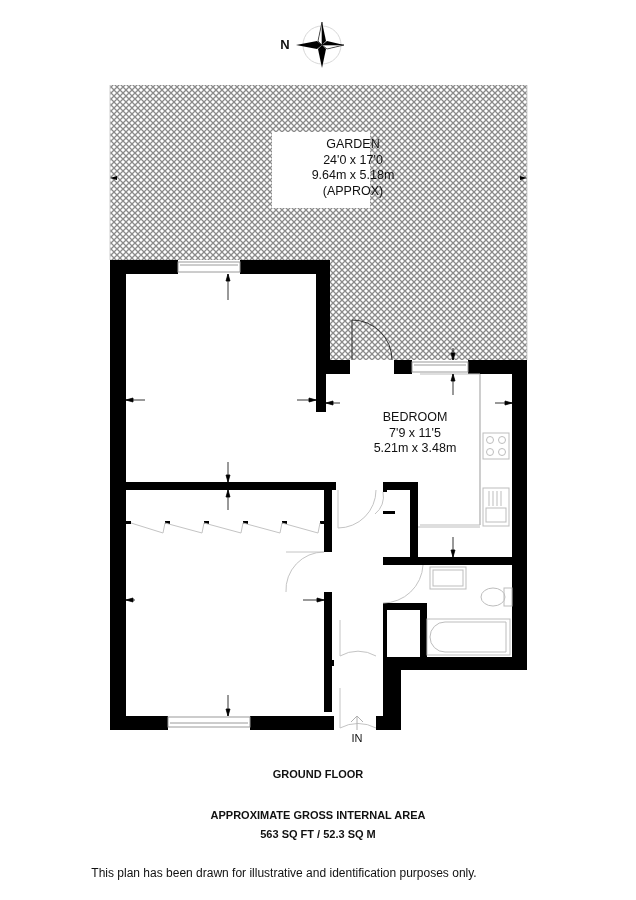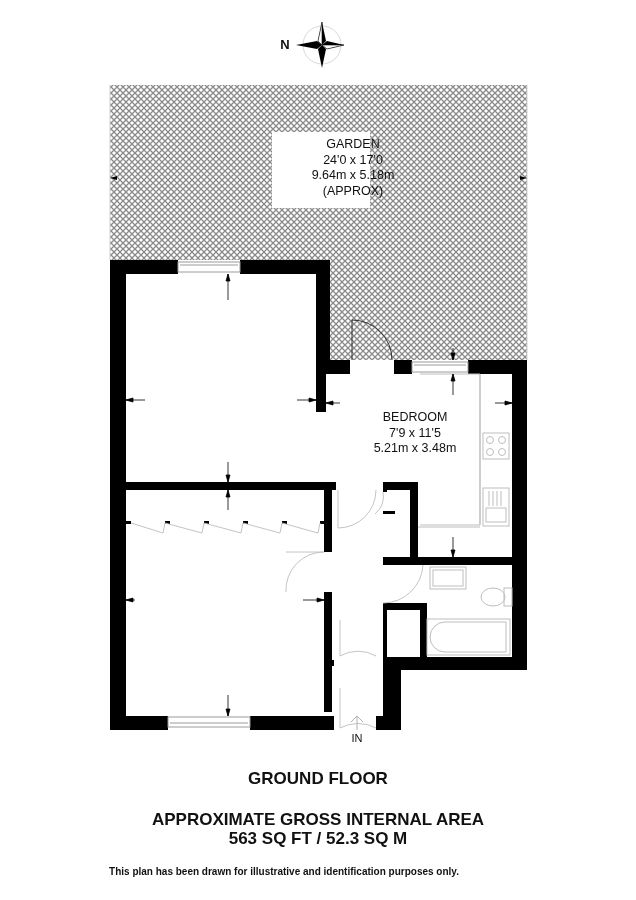--- a/index.html
+++ b/index.html
@@ -3,22 +3,22 @@
 <meta charset="utf-8">
 <style>
   html, body { margin: 0; padding: 0; background: #ffffff; }
   body { width: 636px; height: 900px; position: relative; overflow: hidden;
          font-family: "Liberation Sans", sans-serif; color: #111; }
   svg.plan { position: absolute; left: 0; top: 0; }
   .label { position: absolute; text-align: center; font-family: "Liberation Sans", sans-serif;
            color: #111; line-height: 1.25; }
   .room-label { font-size: 12.5px; }
   .garden-box { position: absolute; background: #fff; }
-  .title { font-weight: bold; font-size: 17px; left: 0; width: 636px; }
-  .note { font-size: 10px; left: 0; width: 568px; font-weight: bold; }
+  .title { font-weight: bold; font-size: 11px; left: 0; width: 636px; }
+  .note { font-size: 12px; left: 0; width: 568px; }
   .n-label { font-weight: bold; font-size: 13px; }
   .in-label { font-size: 11px; }
 </style>
 </head>
 <body>
 
 <svg class="plan" width="636" height="900" viewBox="0 0 636 900">
   <defs>
     <pattern id="hatch" width="6" height="6" patternUnits="userSpaceOnUse">
       <rect width="6" height="6" fill="#ffffff"></rect>

